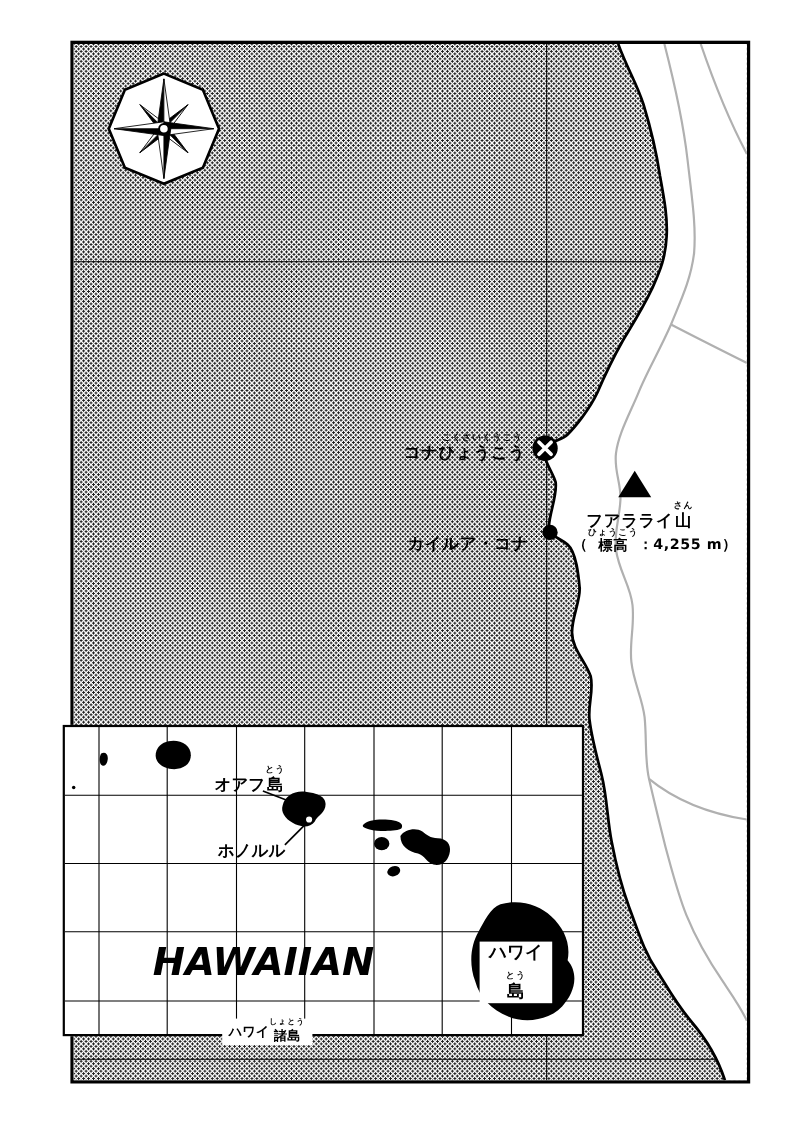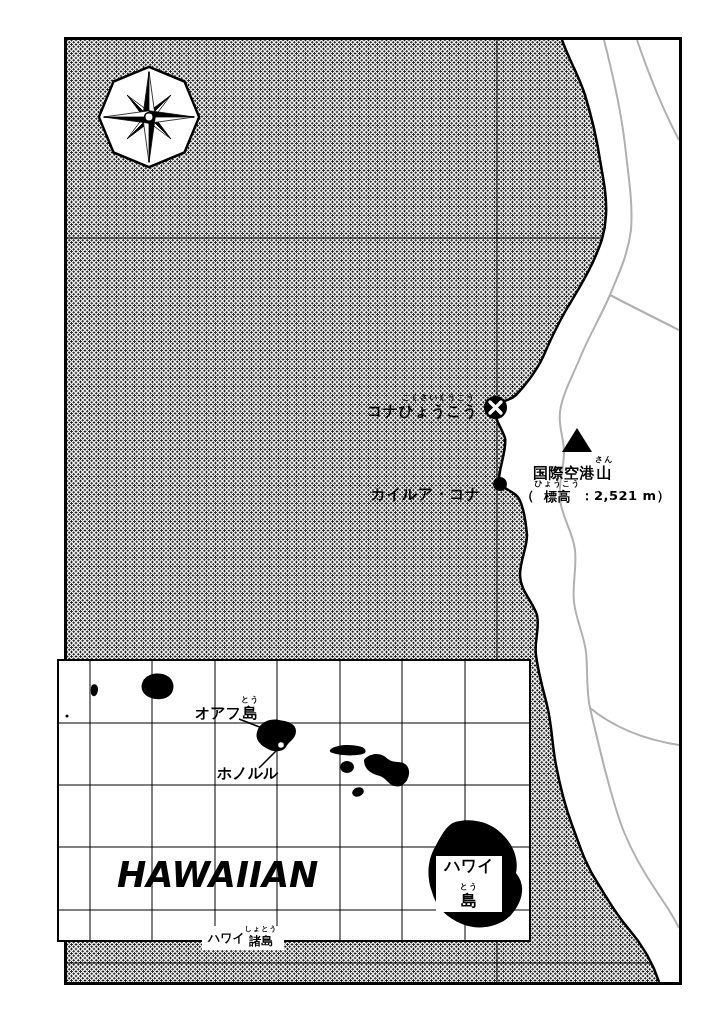--- a/index.html
+++ b/index.html
@@ -21,21 +21,21 @@
        border-bottom:24px solid #000;}
   .lbl{position:absolute;display:flex;align-items:flex-end;white-space:nowrap;
        font-weight:bold;line-height:1.1;z-index:6;letter-spacing:0.5px;}
   .rubyv{display:inline-flex;flex-direction:column;align-items:center;line-height:1;}
   .rt{font-size:8px;font-weight:bold;letter-spacing:1px;margin-bottom:2px;}
   .inset{position:absolute;left:57px;top:659px;width:474px;height:283px;background:#fff;
          border:2px solid #000;box-sizing:border-box;z-index:10;}
   .inset-svg{position:absolute;left:0;top:0;width:470px;height:279px;}
   .ins-lbl{position:absolute;display:flex;align-items:flex-end;white-space:nowrap;
            font-weight:bold;line-height:1.1;z-index:3;}
-  .inset-title{position:absolute;left:58px;top:198px;width:245px;text-align:left;
+  .inset-title{position:absolute;left:58px;top:198px;width:245px;text-align:center;
                font-style:italic;font-weight:800;font-size:35px;line-height:0.95;z-index:2;}
   .hawaii-box{position:absolute;left:377px;top:195px;width:66px;background:#fff;
               text-align:center;font-weight:bold;z-index:3;padding:2px 0 3px;}
   .hawaii-box .l1{font-size:16px;display:block;line-height:1;}
   .hawaii-box .rubyv{margin-top:1px;}
   .badge{position:absolute;left:143px;top:265px;background:#fff;padding:0 6px 3px;
          display:flex;align-items:flex-end;font-size:12px;font-weight:bold;z-index:4;}
 </style>
 </head>
 <body>
@@ -138,33 +138,33 @@
       </span>
   </div>
 
   <div class="marker dot" style="left:493px;top:477px;"></div>
   <div class="lbl" style="right:239px;top:486px;font-size:15px;margin-left:35px;">
     <span>カイルア・コナ</span>
   </div>
 
   <div class="marker tri" style="left:562px;top:428px;"></div>
   <div class="lbl" style="left:533px;top:456px;font-size:15px;">
-    <span>国際空港</span>
+    <span>フアラライ</span>
       <span class="rubyv">
         <span class="rt">さん</span>
         <span>山</span>
       </span>
   </div>
   <div class="lbl" style="left:521px;top:480px;font-size:13px;">
     <span>（</span>
       <span class="rubyv">
         <span class="rt">ひょうこう</span>
         <span>標高</span>
       </span>
-      <span>：2,521 m）</span>
+      <span>：4,255 m）</span>
   </div>
 
   <div class="inset">
     <svg class="inset-svg" viewBox="0 0 470 279">
       <g stroke="#000" stroke-width="1">
         <line x1="31" y1="0" x2="31" y2="279"></line>
           <line x1="93" y1="0" x2="93" y2="279"></line>
         <line x1="156" y1="0" x2="156" y2="279"></line>
           <line x1="218" y1="0" x2="218" y2="279"></line>
         <line x1="281" y1="0" x2="281" y2="279"></line>
@@ -194,21 +194,21 @@
     </svg>
 
     <div class="ins-lbl" style="left:136px;top:35px;font-size:15px;">
       <span>オアフ</span>
         <span class="rubyv">
           <span class="rt">とう</span>
           <span>島</span>
         </span>
     </div>
 
-    <div class="ins-lbl" style="left:158px;top:104px;font-size:15px;">
+    <div class="ins-lbl" style="left:139px;top:104px;font-size:15px;">
       <span>ホノルル</span>
     </div>
 
     <div class="hawaii-box">
       <span class="l1">ハワイ</span>
       <span class="rubyv">
           <span class="rt">とう</span>
           <span style="font-size:16px;">島</span>
         </span>
     </div>

